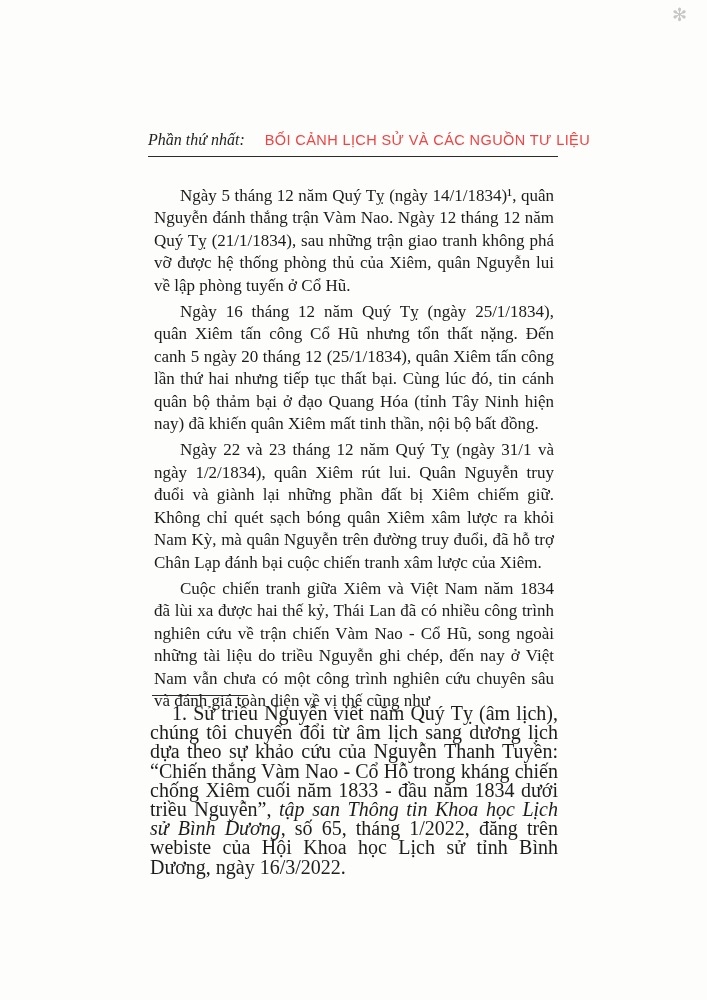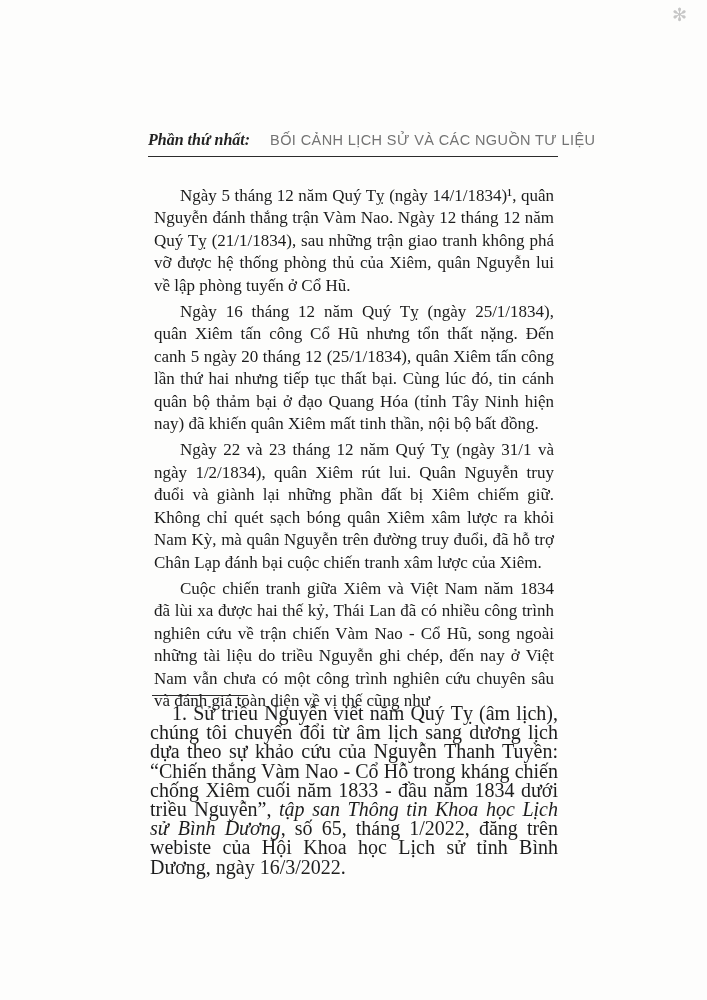--- a/index.html
+++ b/index.html
@@ -34,27 +34,26 @@
     text-align: right;
     white-space: nowrap;
     padding-bottom: 7px;
     border-bottom: 1.5px solid #2b2b2b;
   }
   .runhead .rh-italic {
     font-family: "Liberation Serif", serif;
     font-style: italic;
     font-size: 16px;
     color: #222;
-    font-weight: bold;
   }
   .runhead .rh-caps {
     font-family: "Liberation Sans", sans-serif;
     font-size: 14.5px;
     letter-spacing: 0.4px;
-    color: #737373;
+    color: #ef4444;
     padding-left: 16px;
   }
   .body-text {
     position: absolute;
     left: 150px;
     top: 181px;
     width: 408px;
   }
   .body-text p {
     margin: 4px;

